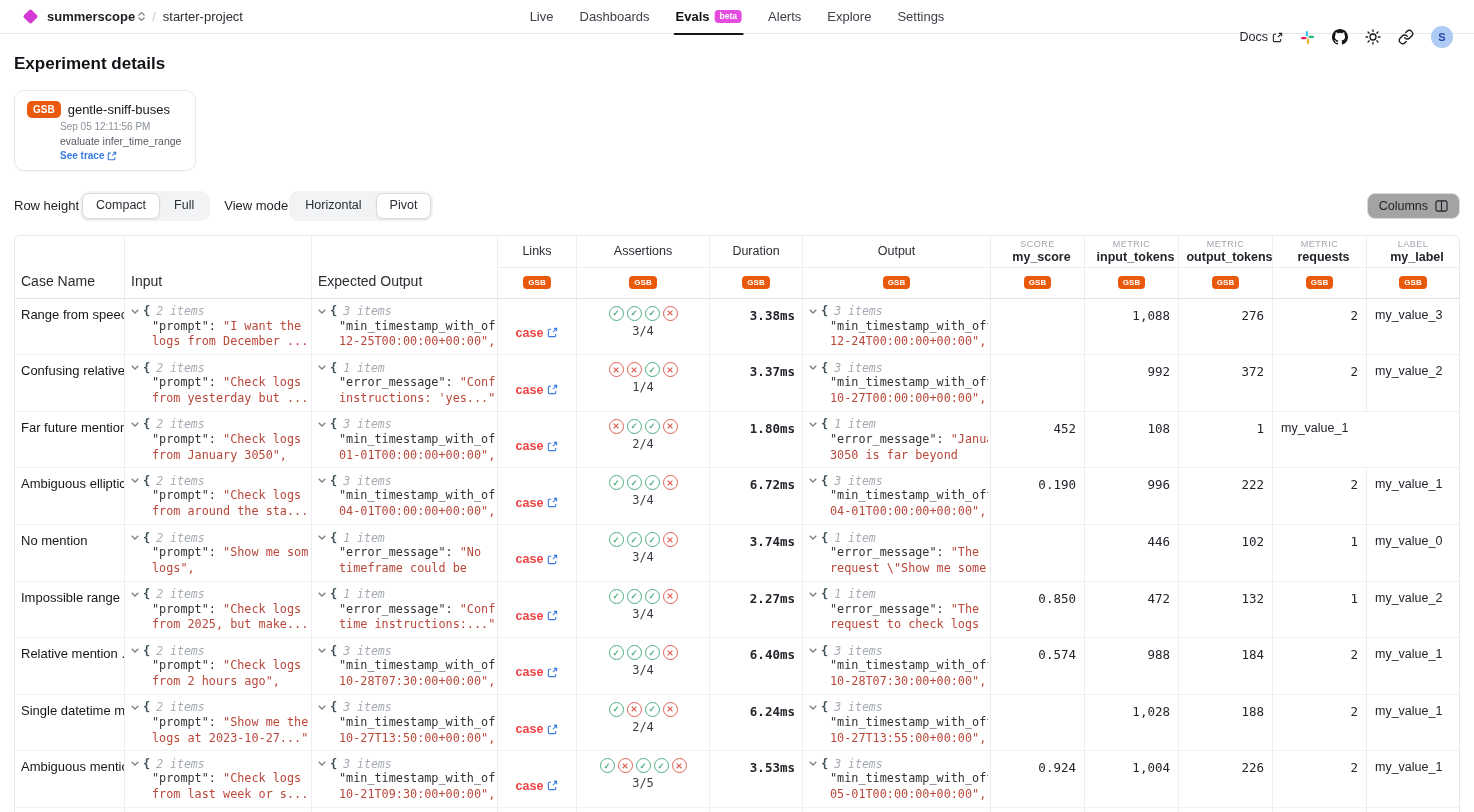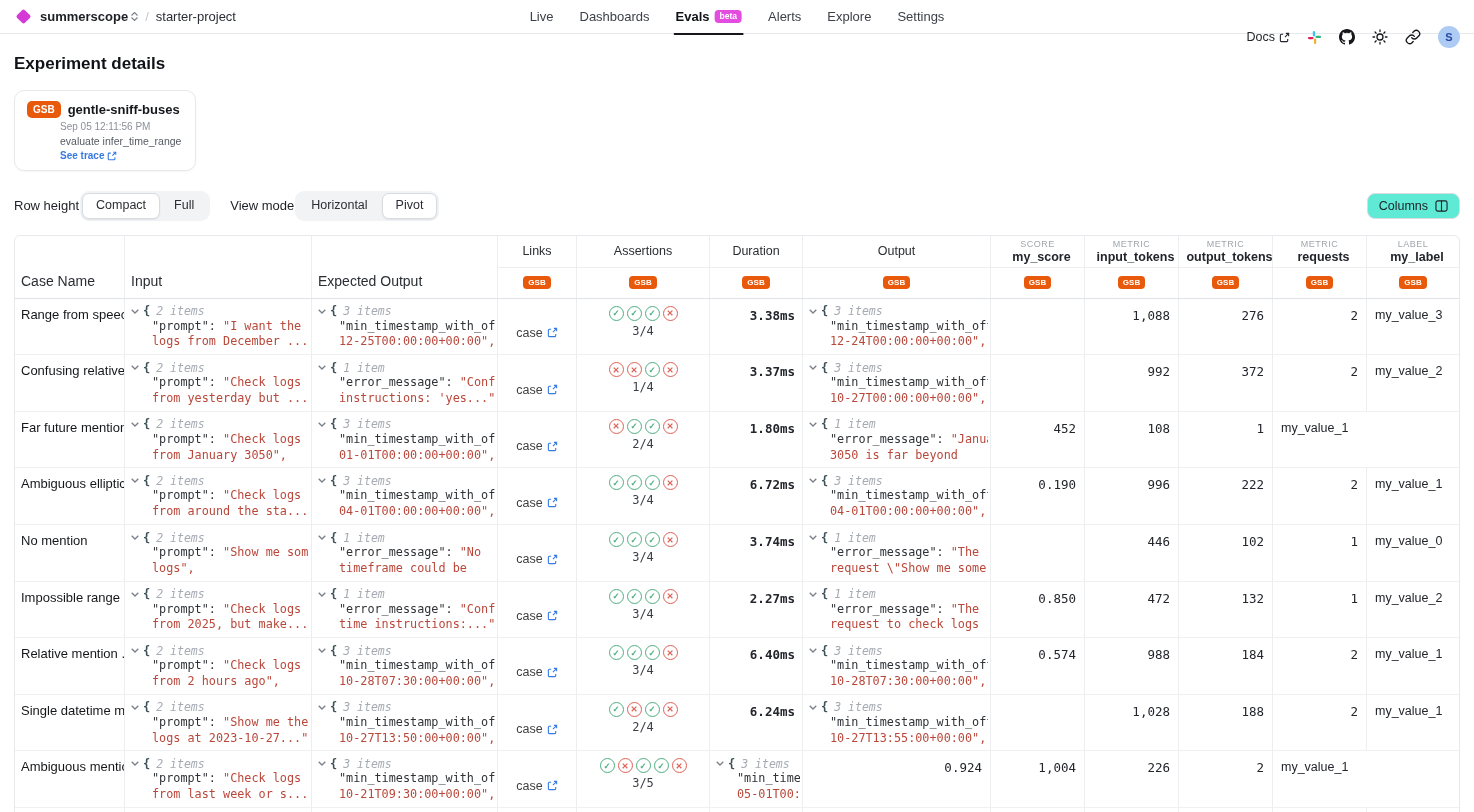--- a/index.html
+++ b/index.html
@@ -2,21 +2,21 @@
 <html><head>
 <meta charset="utf-8">
 <style>
   * { box-sizing: border-box; margin: 0; padding: 0; }
   html,body { width:1474px; height:812px; background:#fff; overflow:hidden;
     font-family:"Liberation Sans", sans-serif; color:#16181d; }
   svg { display:block; }
 
   
   .nav { height:34px; border-bottom:1px solid #e6e8eb; display:flex; align-items:center;
-         padding:0 14px; position:relative; }
+         padding:0 21px; position:relative; }
   .nav-left { display:flex; align-items:center; gap:7px; }
   .diamond { width:11px; height:11px; background:#d63ad6; border-radius:2px; transform:rotate(45deg); margin:0 4px; }
   .brand { font-size:13px; font-weight:600; color:#1b1e23; display:flex; align-items:center; gap:3px; cursor:pointer; }
   .carets { display:flex; flex-direction:column; gap:1px; }
   .slash { color:#c3c7cd; font-size:13px; }
   .project { font-size:13px; color:#2a2e34; }
   .tabs { position:absolute; left:50%; transform:translateX(-50%); display:flex; gap:26px; height:50px; align-items:center; }
   .tab { font-size:13px; color:#3c4publication048; color:#3c4048; height:34px; display:flex; align-items:center; gap:5px; cursor:pointer; position:relative; }
   .tab.active { color:#101217; font-weight:600; }
   .tab.active:after { content:""; position:absolute; left:-2px; right:-2px; bottom:-1px; height:2px; background:#15171b; border-radius:1px; }
@@ -26,35 +26,35 @@
   .icon-btn { cursor:pointer; display:flex; align-items:center; }
   .avatar { width:22px; height:22px; border-radius:50%; background:#aecbf4; color:#2949a8;
             font-size:11px; font-weight:700; display:flex; align-items:center; justify-content:center; cursor:pointer; }
 
   
   .page-title { font-size:17px; font-weight:700; color:#101217; margin:20px 0 0 14px; }
   .exp-card { margin:16px 0 0 14px; display:inline-block; border:1px solid #e6e8eb; border-radius:10px;
               padding:10px 14px 9px 12px; box-shadow:0 1px 2px rgba(16,18,23,.04); }
   .exp-head { display:flex; align-items:center; gap:7px; }
   .gsb-lg { background:#e8590c; color:#fff; font-size:10px; font-weight:700; padding:3px 6px; border-radius:5px; }
-  .exp-name { font-size:13px; font-weight:700; color:#15171b; }
+  .exp-name { font-size:13px; font-weight:400; color:#15171b; }
   .exp-sub { margin-left:33px; margin-top:3px; font-size:10px; color:#8b9098; }
   .exp-task { margin-left:33px; margin-top:3px; font-size:10.5px; color:#565b63; }
   .exp-trace { margin-left:33px; margin-top:3px; font-size:10px; color:#3779e3; font-weight:600;
                display:flex; align-items:center; gap:3px; cursor:pointer; }
 
   
   .toolbar { margin:20px 14px 0 14px; display:flex; align-items:center; }
   .tb-label { font-size:13px; color:#1d2026; margin-right:1px; }
-  .seg { background:#f1f3f5; border-radius:9px; padding:2px; display:flex; margin-right:20px; }
+  .seg { background:#f1f3f5; border-radius:9px; padding:2px; display:flex; margin-right:14px; }
   .seg-opt { font-size:12.5px; color:#2a2e34; padding:4px 13px; border-radius:7px; cursor:pointer;
              border:1px solid transparent; line-height:1.25; }
   .seg-opt.sel { background:#fff; border-color:#d8dce1; box-shadow:0 1px 2px rgba(16,18,23,.07); font-weight:500; }
   .columns-btn { margin-left:auto; display:flex; align-items:center; gap:7px; font-size:12.5px; color:#1d2026;
-                 border:1px solid #d8dce1; background:#5eead4; border-radius:8px; padding:5px 11px; cursor:pointer; }
+                 border:1px solid #d8dce1; background:#a3a3a3; border-radius:8px; padding:5px 11px; cursor:pointer; }
 
   
   .tbl { margin:14px 14px 0 14px; border:1px solid #e7e9ec; border-radius:6px; width:1446px; overflow:hidden; }
   .grid { display:grid; grid-template-columns:109px 187px 186px 79px 133px 93px 188px 94px 94px 94px 94px 93px; }
   .hgrid { grid-template-rows:32px 30px; border-bottom:1px solid #dfe2e6; }
   .cell { border-left:1px solid #eceef0; overflow:hidden; }
   .cell.first { border-left:none; }
   .h-span { grid-row:1 / 3; display:flex; align-items:flex-end; padding:0 6px 9px 6px;
             font-size:14px; font-weight:500; color:#2a2e33; }
   .h-top { display:flex; flex-direction:column; align-items:center; justify-content:center;
@@ -72,21 +72,21 @@
   .j-line1 { display:flex; align-items:center; gap:3px; height:15px; }
   .j-chev { cursor:pointer; display:flex; padding:1px; }
   .j-brace { font-family:"DejaVu Sans Mono", monospace; font-size:12px; color:#3d5158; font-weight:600; }
   .j-count { font-family:"DejaVu Sans Mono", monospace; font-style:italic; font-size:11.5px; color:#a6abb3; margin-left:3px; }
   .j-code { margin-left:22px; font-family:"DejaVu Sans Mono", monospace; font-size:11.8px; line-height:15.8px;
             white-space:pre; overflow:hidden; }
   .j-key { color:#2f3337; }
   .j-val { color:#b9473a; }
 
   .link-cell { display:flex; justify-content:center; padding-top:13px; }
-  .case-link { font-size:12.5px; color:#404040; display:flex; align-items:center; gap:4px; cursor:pointer; }
+  .case-link { font-size:12.5px; color:#ef4444; display:flex; align-items:center; gap:4px; cursor:pointer;font-weight:bold; }
 
   .assert-cell { display:flex; flex-direction:column; align-items:center; padding-top:7px; gap:3px; }
   .assert-icons { display:flex; gap:3px; }
   .assert-ic { width:15px; height:15px; border-radius:50%; display:flex; align-items:center; justify-content:center;
                font-size:8.5px; font-weight:700; }
   .assert-ic.pass { border:1.4px solid #4fae81; color:#4fae81; }
   .assert-ic.fail { border:1.4px solid #df6156; color:#df6156; }
   .assert-ratio { font-family:"DejaVu Sans Mono", monospace; font-size:12px; color:#3a3f46; }
 
   .num-cell { padding:9px 8px 0 0; text-align:right; font-family:"DejaVu Sans Mono", monospace; font-size:12.5px; color:#22252b; }
@@ -923,20 +923,21 @@
       <div class="assert-icons">
             <span class="assert-ic pass">✓</span>
             <span class="assert-ic fail">✕</span>
             <span class="assert-ic pass">✓</span>
             <span class="assert-ic pass">✓</span>
             <span class="assert-ic fail">✕</span>
           </div>
       <div class="assert-ratio">3/5</div>
     </div>
 
+    <div class="cell num-cell dur-cell">3.53ms</div>
 
     <div class="cell json-cell">
       <div class="j-line1">
         <span class="j-chev">
               <svg width="8" height="5" viewBox="0 0 8 5">
                 <path d="M0.7 0.7 L4 4 L7.3 0.7" fill="none" stroke="#7a8088" stroke-width="1.3"></path>
               </svg>
             </span>
         <span class="j-brace">{</span>
         <span class="j-count">3 items</span>

